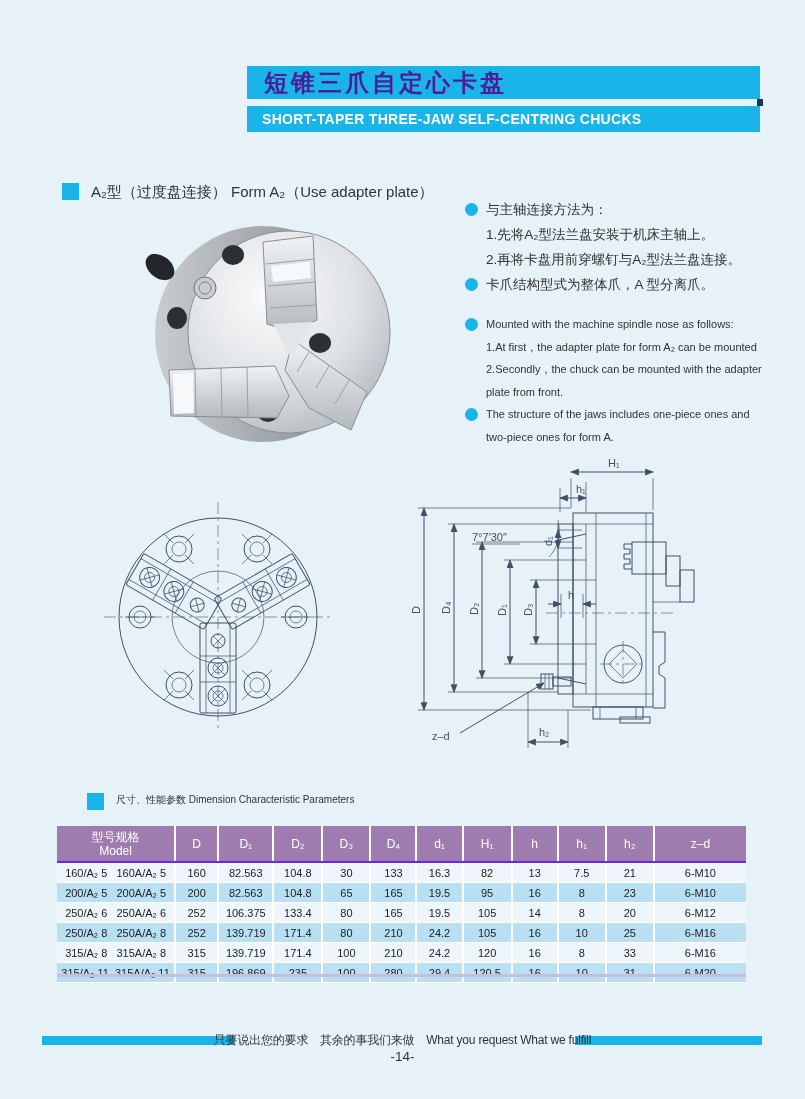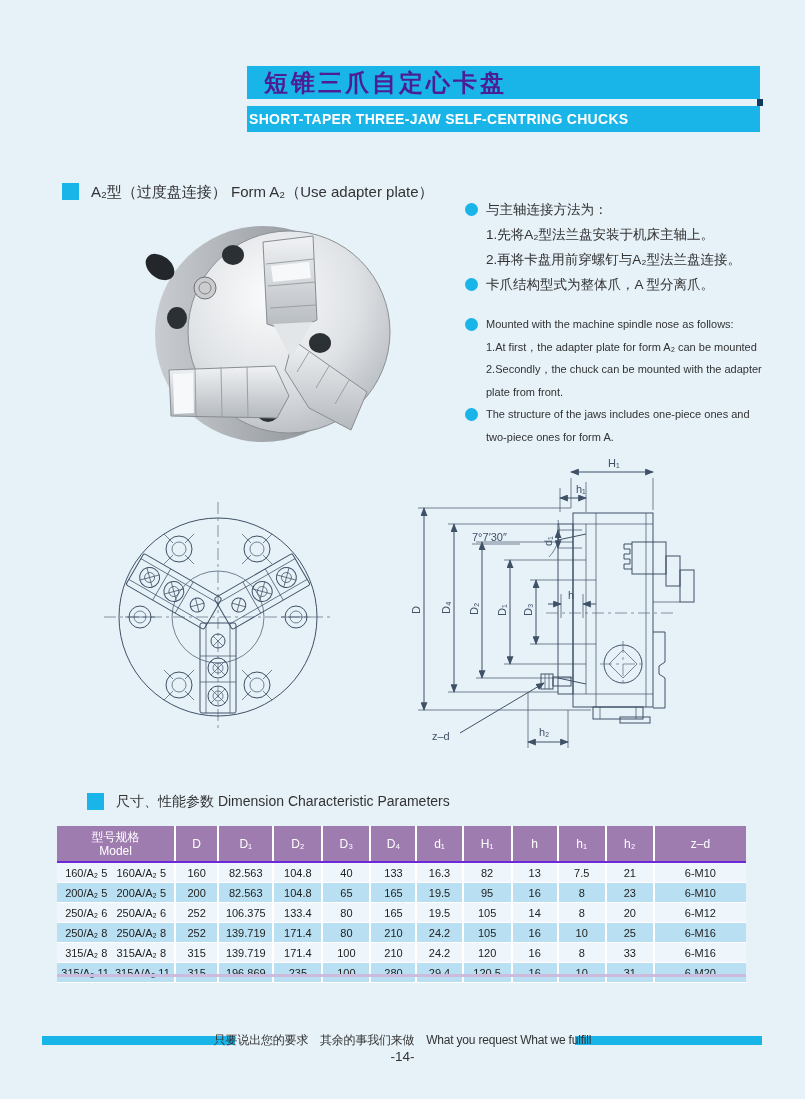--- a/index.html
+++ b/index.html
@@ -13,28 +13,28 @@
   .k15box{position:absolute;left:48px;top:66px;width:193px;height:67px;background:#19b5e9;
     display:flex;align-items:center;justify-content:center;color:#fff;}
   .k15code{font-size:47px;font-weight:bold;letter-spacing:1px;line-height:1;}
   .ph{border:5px solid #fff;width:13px;height:33px;margin-left:3px;}
   .ph2{width:19px;height:41px;margin-top:14px;margin-left:1px;}
   .k15slash{font-size:40px;font-weight:bold;margin:0 2px 0 4px;line-height:1;}
   .bar-cn{position:absolute;left:247px;top:66px;width:513px;height:33px;background:#19b5e9;
     display:flex;align-items:center;padding-left:17px;box-sizing:border-box;
     color:#4c1d95;font-size:24px;font-weight:bold;letter-spacing:3px;}
   .bar-en{position:absolute;left:247px;top:106px;width:513px;height:26px;background:#19b5e9;
-    display:flex;align-items:center;padding-left:2px;box-sizing:border-box;
+    display:flex;align-items:center;padding-left:15px;box-sizing:border-box;
     color:#fff;font-size:14px;font-weight:bold;letter-spacing:0.3px;}
   .sep-tip{position:absolute;left:757px;top:99px;width:6px;height:7px;background:#123a5e;}
   
   .sec-title{position:absolute;display:flex;align-items:flex-start;gap:12px;font-size:15px;color:#333;justify-content:space-between;}
   .sq{width:17px;height:17px;background:#19b5e9;flex:0 0 auto;margin-top:0px;}
   .form-title{left:62px;top:183px;}
-  .dim-title{left:58px;top:793px;font-size:14px;padding-left:29px;}
+  .dim-title{left:58px;top:793px;font-size:10px;padding-left:29px;}
   
   .notes{position:absolute;left:449px;width:350px;list-style:none;margin:16px;padding:0;}
   .notes li{position:relative;padding-left:21px;color:#333;}
   .notes-cn{top:181px;}
   .notes-cn li{font-size:13.5px;line-height:25px;}
   .notes-en{top:297px;}
   .notes-en li{font-size:11px;line-height:22.5px;}
   .notes li .dot{position:absolute;left:0;top:50%;margin-top:-6.5px;width:13px;height:13px;border-radius:50%;background:#19b5e9;}
   
   .photo-svg{position:absolute;left:113px;top:220px;}
@@ -286,21 +286,21 @@
           <th>h₂</th>
           <th>z–d</th>
         </tr>
       </thead>
     <tbody>
         <tr class="r-light">
           <td class="model">160/A₂ 5   160A/A₂ 5</td>
           <td>160</td>
           <td>82.563</td>
           <td>104.8</td>
-          <td>40</td>
+          <td>30</td>
           <td>133</td>
           <td>16.3</td>
           <td>82</td>
           <td>13</td>
           <td>7.5</td>
           <td>21</td>
           <td>6-M10</td>
         </tr>
         <tr class="r-blue">
           <td class="model">200/A₂ 5   200A/A₂ 5</td>

